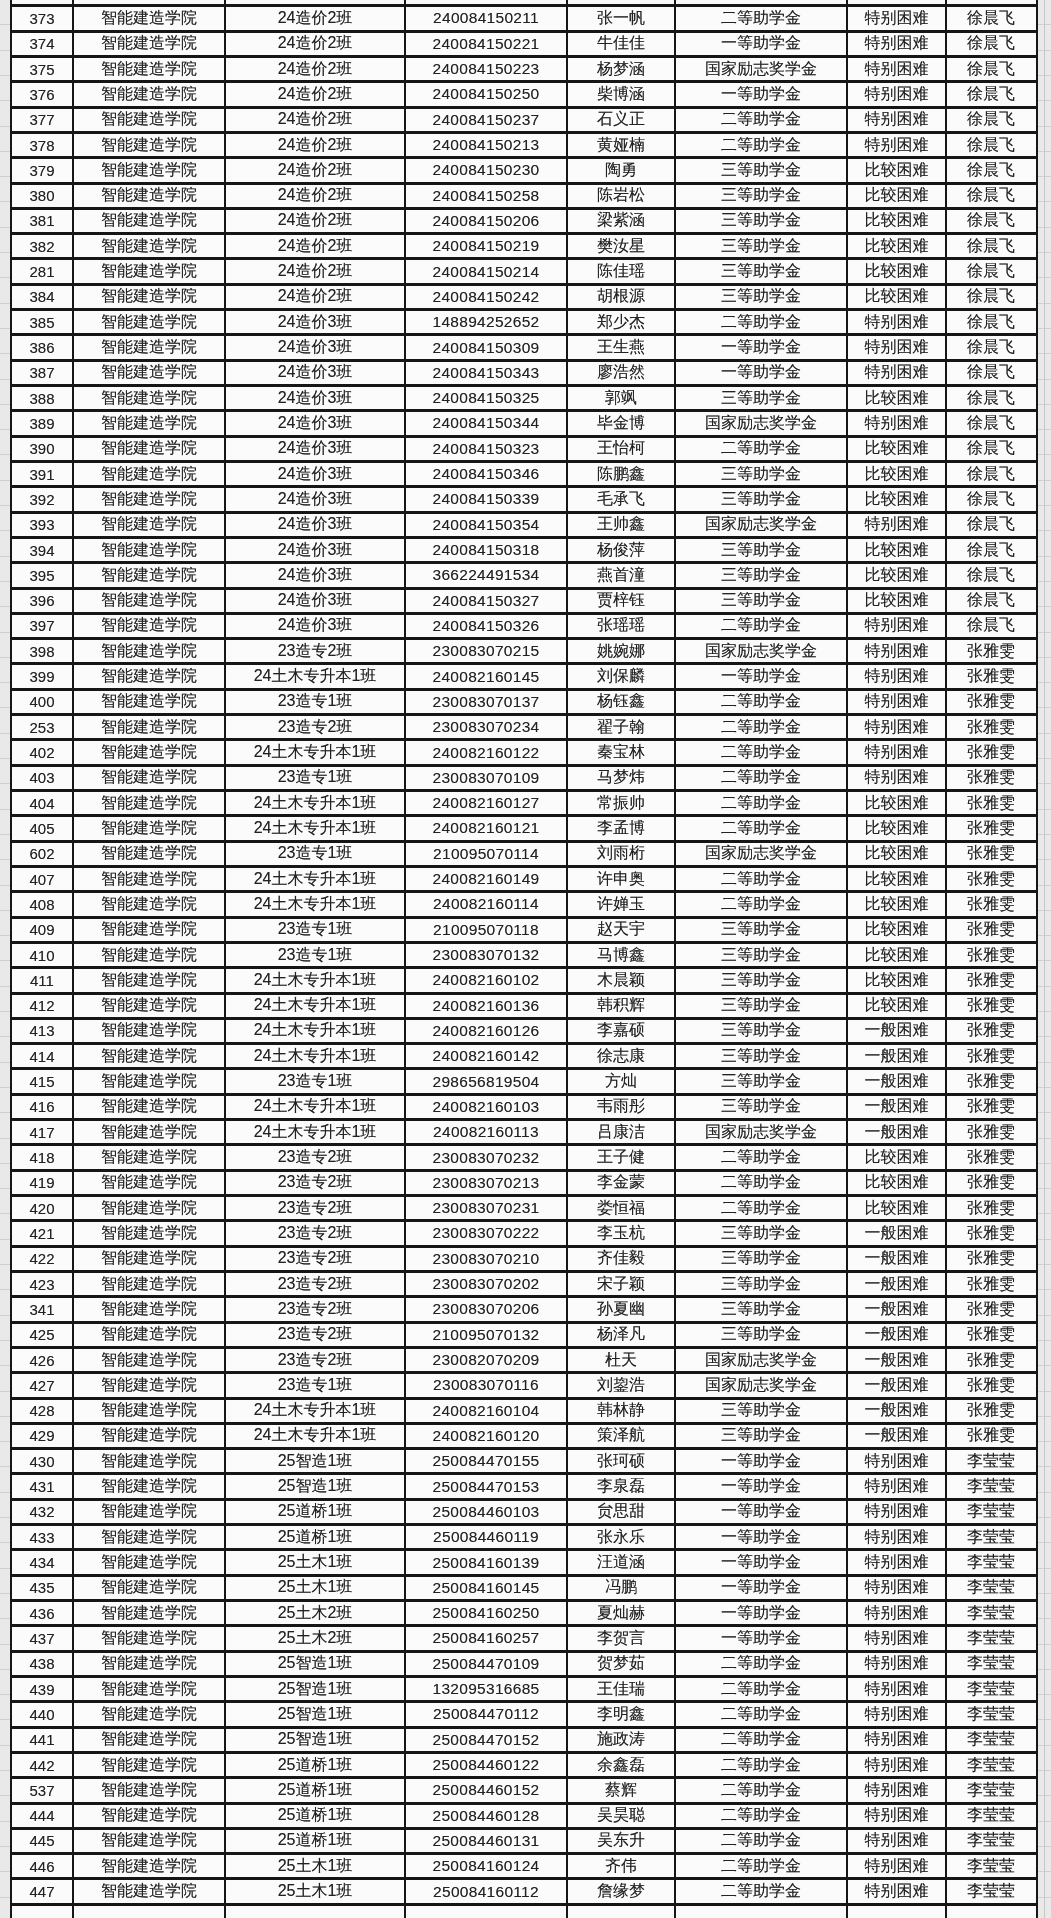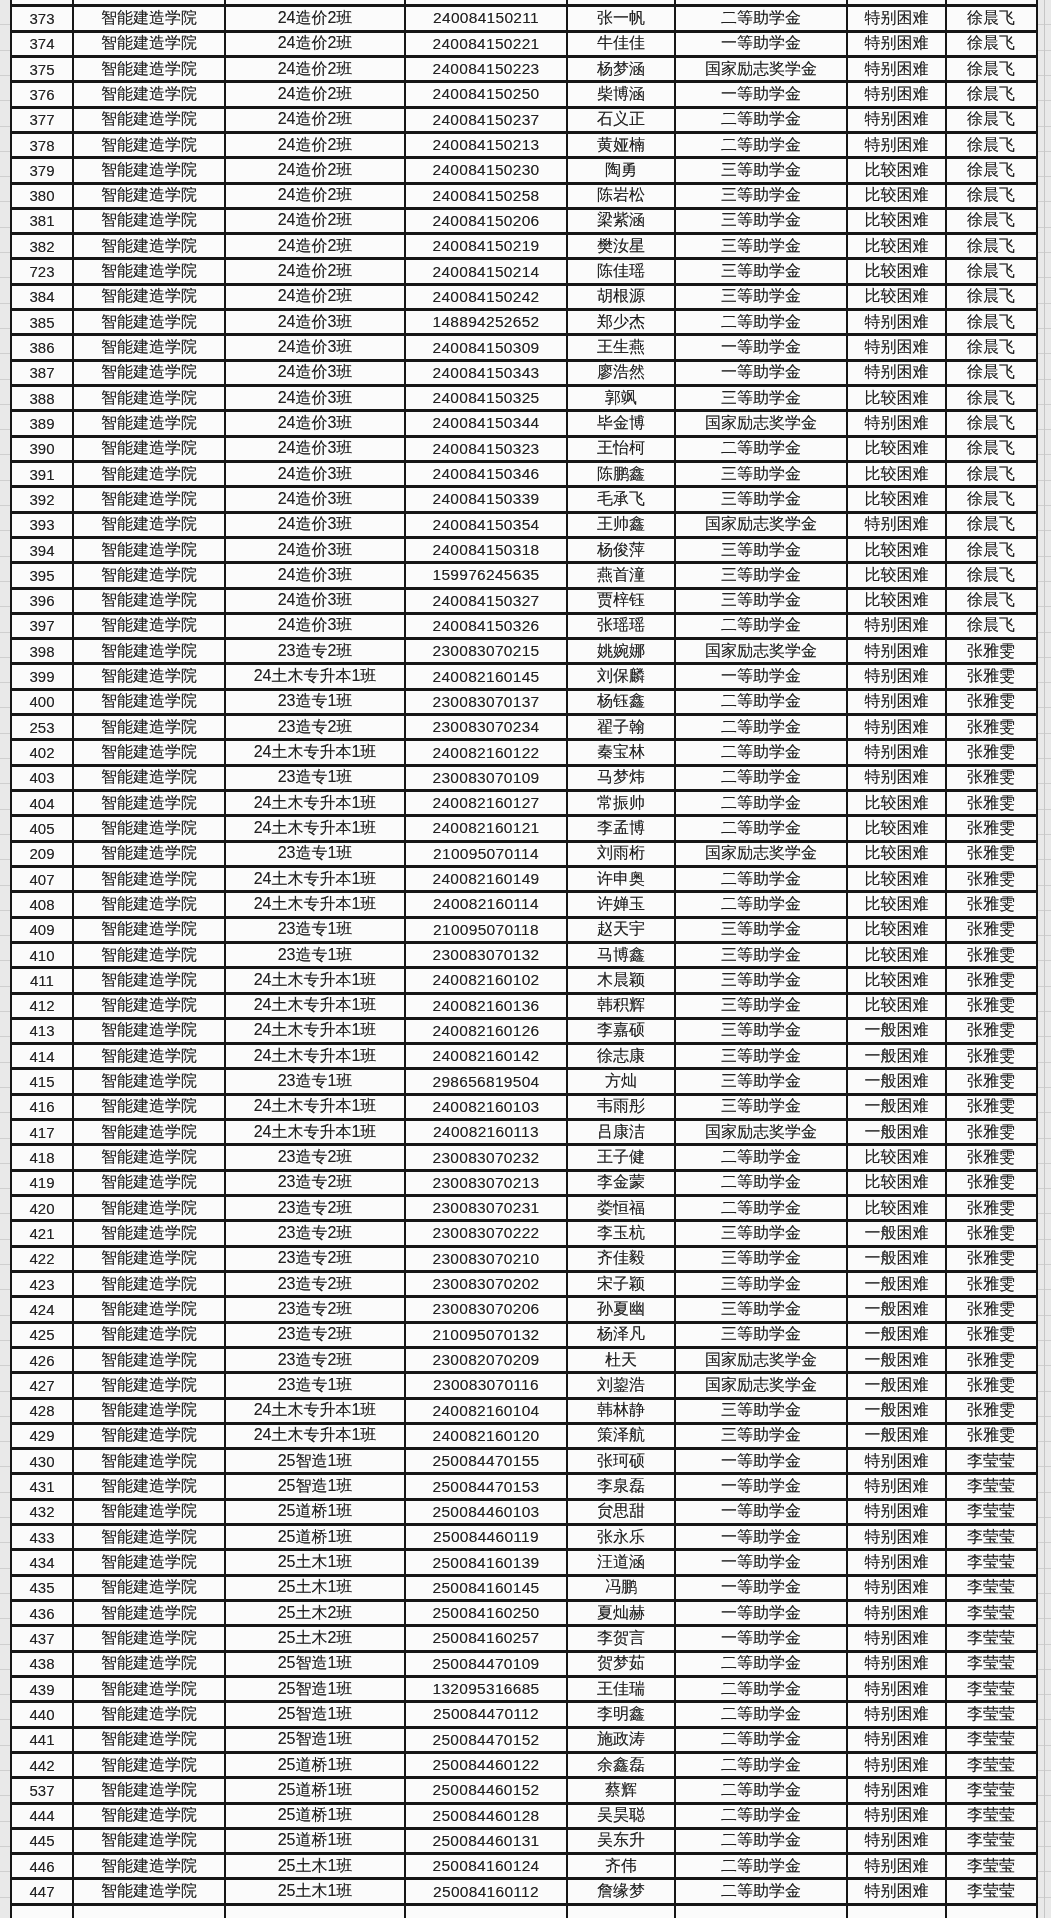--- a/index.html
+++ b/index.html
@@ -178,21 +178,21 @@
       <div class="cell c0">382</div>
       <div class="cell c1">智能建造学院</div>
       <div class="cell c2">24造价2班</div>
       <div class="cell c3">240084150219</div>
       <div class="cell c4">樊汝星</div>
       <div class="cell c5">三等助学金</div>
       <div class="cell c6">比较困难</div>
       <div class="cell c7">徐晨飞</div>
     </div>
     <div class="row">
-      <div class="cell c0">723</div>
+      <div class="cell c0">281</div>
       <div class="cell c1">智能建造学院</div>
       <div class="cell c2">24造价2班</div>
       <div class="cell c3">240084150214</div>
       <div class="cell c4">陈佳瑶</div>
       <div class="cell c5">三等助学金</div>
       <div class="cell c6">比较困难</div>
       <div class="cell c7">徐晨飞</div>
     </div>
     <div class="row">
       <div class="cell c0">384</div>
@@ -301,21 +301,21 @@
       <div class="cell c3">240084150318</div>
       <div class="cell c4">杨俊萍</div>
       <div class="cell c5">三等助学金</div>
       <div class="cell c6">比较困难</div>
       <div class="cell c7">徐晨飞</div>
     </div>
     <div class="row">
       <div class="cell c0">395</div>
       <div class="cell c1">智能建造学院</div>
       <div class="cell c2">24造价3班</div>
-      <div class="cell c3">159976245635</div>
+      <div class="cell c3">366224491534</div>
       <div class="cell c4">燕首潼</div>
       <div class="cell c5">三等助学金</div>
       <div class="cell c6">比较困难</div>
       <div class="cell c7">徐晨飞</div>
     </div>
     <div class="row">
       <div class="cell c0">396</div>
       <div class="cell c1">智能建造学院</div>
       <div class="cell c2">24造价3班</div>
       <div class="cell c3">240084150327</div>
@@ -408,21 +408,21 @@
       <div class="cell c0">405</div>
       <div class="cell c1">智能建造学院</div>
       <div class="cell c2">24土木专升本1班</div>
       <div class="cell c3">240082160121</div>
       <div class="cell c4">李孟博</div>
       <div class="cell c5">二等助学金</div>
       <div class="cell c6">比较困难</div>
       <div class="cell c7">张雅雯</div>
     </div>
     <div class="row">
-      <div class="cell c0">209</div>
+      <div class="cell c0">602</div>
       <div class="cell c1">智能建造学院</div>
       <div class="cell c2">23造专1班</div>
       <div class="cell c3">210095070114</div>
       <div class="cell c4">刘雨桁</div>
       <div class="cell c5">国家励志奖学金</div>
       <div class="cell c6">比较困难</div>
       <div class="cell c7">张雅雯</div>
     </div>
     <div class="row">
       <div class="cell c0">407</div>
@@ -588,21 +588,21 @@
       <div class="cell c0">423</div>
       <div class="cell c1">智能建造学院</div>
       <div class="cell c2">23造专2班</div>
       <div class="cell c3">230083070202</div>
       <div class="cell c4">宋子颖</div>
       <div class="cell c5">三等助学金</div>
       <div class="cell c6">一般困难</div>
       <div class="cell c7">张雅雯</div>
     </div>
     <div class="row">
-      <div class="cell c0">424</div>
+      <div class="cell c0">341</div>
       <div class="cell c1">智能建造学院</div>
       <div class="cell c2">23造专2班</div>
       <div class="cell c3">230083070206</div>
       <div class="cell c4">孙夏幽</div>
       <div class="cell c5">三等助学金</div>
       <div class="cell c6">一般困难</div>
       <div class="cell c7">张雅雯</div>
     </div>
     <div class="row">
       <div class="cell c0">425</div>

